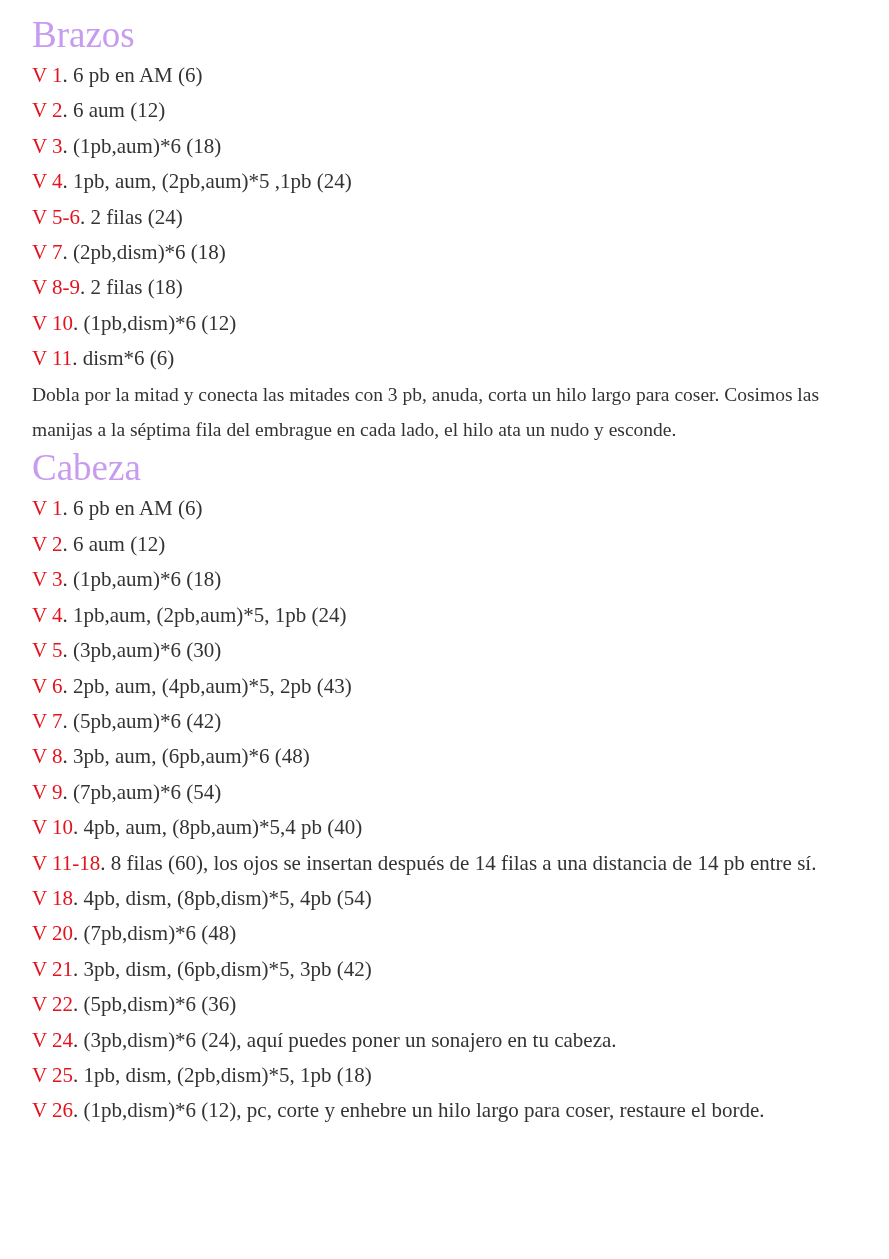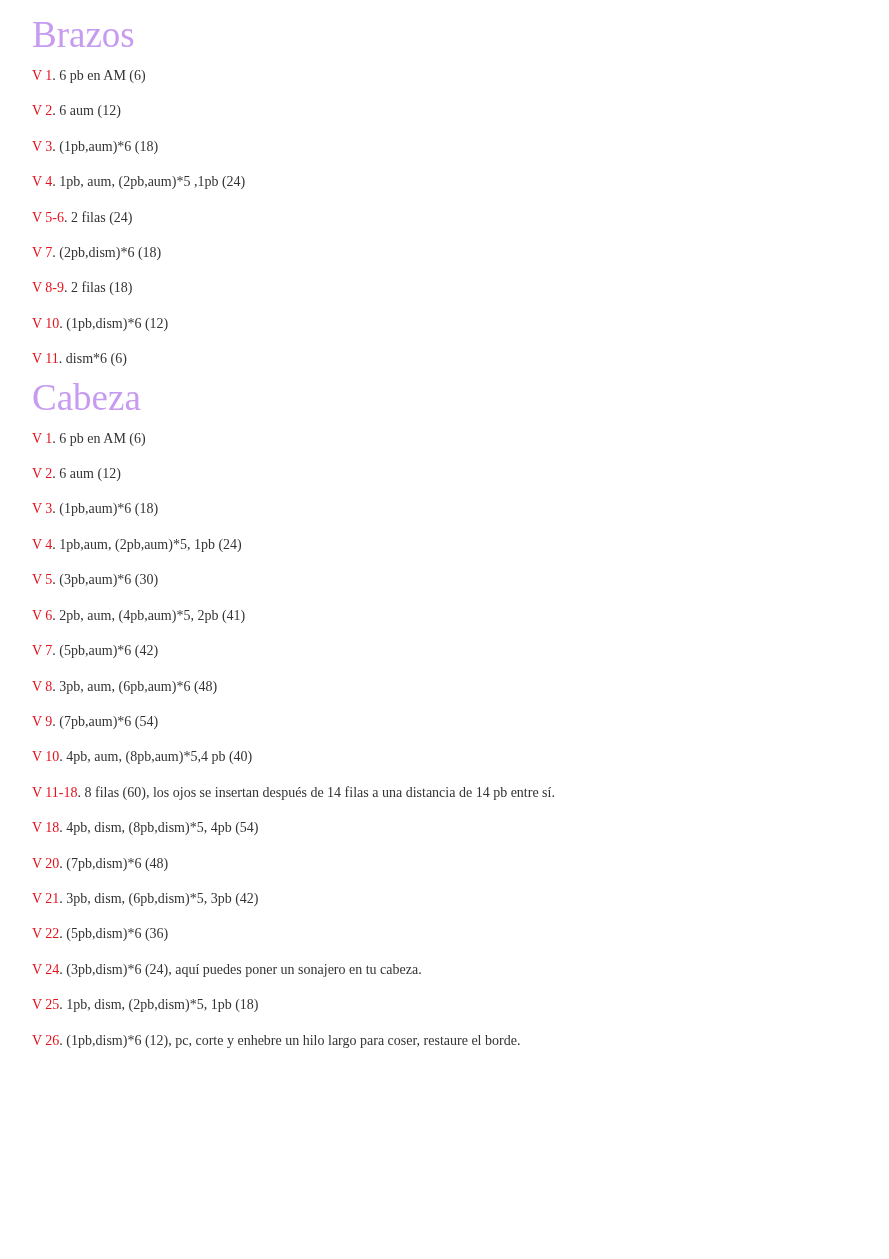--- a/index.html
+++ b/index.html
@@ -1,19 +1,19 @@
 <!DOCTYPE html>
 <html><head>
 <meta charset="utf-8">
 <style>
   html, body { margin:0; padding:0; background:#ffffff; }
   body { width:889px; height:1259px; overflow:hidden; font-family:"Liberation Serif", "DejaVu Serif", serif; color:#333333; }
   .wrap { position:relative; padding-left:32px; }
   h2 { font-weight:normal; font-size:37px; color:#c79cf0; margin:0; line-height:36px; letter-spacing:0; }
-  .row { font-size:14px; line-height:35.4px; white-space:nowrap; }
+  .row { font-size:21px; line-height:35.4px; white-space:nowrap; }
   .lbl { color:#e3121c; }
   .para { font-size:19.5px; line-height:35.4px; width:820px; }
   #brazos-title { padding-top:17px; }
   #brazos-list { margin-top:5px; }
   #cabeza-title { margin-top:3px; }
   #cabeza-list { margin-top:5px; }
 </style>
 </head>
 <body>
 
@@ -22,30 +22,31 @@
   <div id="brazos-list">
     <div class="row"><span class="lbl">V 1</span><span>. 6 pb en AM (6)</span></div>
     <div class="row"><span class="lbl">V 2</span><span>. 6 aum (12)</span></div>
     <div class="row"><span class="lbl">V 3</span><span>. (1pb,aum)*6 (18)</span></div>
     <div class="row"><span class="lbl">V 4</span><span>. 1pb, aum, (2pb,aum)*5 ,1pb (24)</span></div>
     <div class="row"><span class="lbl">V 5-6</span><span>. 2 filas (24)</span></div>
     <div class="row"><span class="lbl">V 7</span><span>. (2pb,dism)*6 (18)</span></div>
     <div class="row"><span class="lbl">V 8-9</span><span>. 2 filas (18)</span></div>
     <div class="row"><span class="lbl">V 10</span><span>. (1pb,dism)*6 (12)</span></div>
     <div class="row"><span class="lbl">V 11</span><span>. dism*6 (6)</span></div>
+    <div class="para">Dobla por la mitad y conecta las mitades con 3 pb, anuda, corta un hilo largo para coser. Cosimos las manijas a la séptima fila del embrague en cada lado, el hilo ata un nudo y esconde.</div>
   </div>
 
   <h2 id="cabeza-title">Cabeza</h2>
   <div id="cabeza-list">
     <div class="row"><span class="lbl">V 1</span><span>. 6 pb en AM (6)</span></div>
     <div class="row"><span class="lbl">V 2</span><span>. 6 aum (12)</span></div>
     <div class="row"><span class="lbl">V 3</span><span>. (1pb,aum)*6 (18)</span></div>
     <div class="row"><span class="lbl">V 4</span><span>. 1pb,aum, (2pb,aum)*5, 1pb (24)</span></div>
     <div class="row"><span class="lbl">V 5</span><span>. (3pb,aum)*6 (30)</span></div>
-    <div class="row"><span class="lbl">V 6</span><span>. 2pb, aum, (4pb,aum)*5, 2pb (41)</span></div>
+    <div class="row"><span class="lbl">V 6</span><span>. 2pb, aum, (4pb,aum)*5, 2pb (43)</span></div>
     <div class="row"><span class="lbl">V 7</span><span>. (5pb,aum)*6 (42)</span></div>
     <div class="row"><span class="lbl">V 8</span><span>. 3pb, aum, (6pb,aum)*6 (48)</span></div>
     <div class="row"><span class="lbl">V 9</span><span>. (7pb,aum)*6 (54)</span></div>
     <div class="row"><span class="lbl">V 10</span><span>. 4pb, aum, (8pb,aum)*5,4 pb (40)</span></div>
     <div class="row"><span class="lbl">V 11-18</span><span>. 8 filas (60), los ojos se insertan después de 14 filas a una distancia de 14 pb entre sí.</span></div>
     <div class="row"><span class="lbl">V 18</span><span>. 4pb, dism, (8pb,dism)*5, 4pb (54)</span></div>
     <div class="row"><span class="lbl">V 20</span><span>. (7pb,dism)*6 (48)</span></div>
     <div class="row"><span class="lbl">V 21</span><span>. 3pb, dism, (6pb,dism)*5, 3pb (42)</span></div>
     <div class="row"><span class="lbl">V 22</span><span>. (5pb,dism)*6 (36)</span></div>
     <div class="row"><span class="lbl">V 24</span><span>. (3pb,dism)*6 (24), aquí puedes poner un sonajero en tu cabeza.</span></div>

